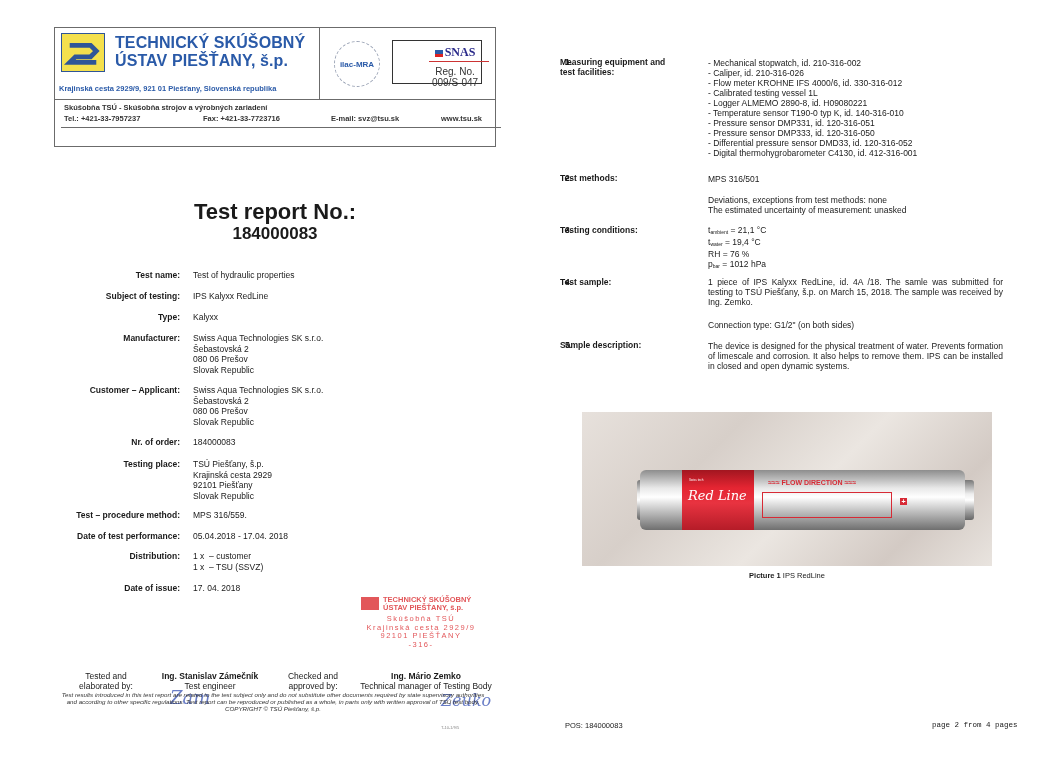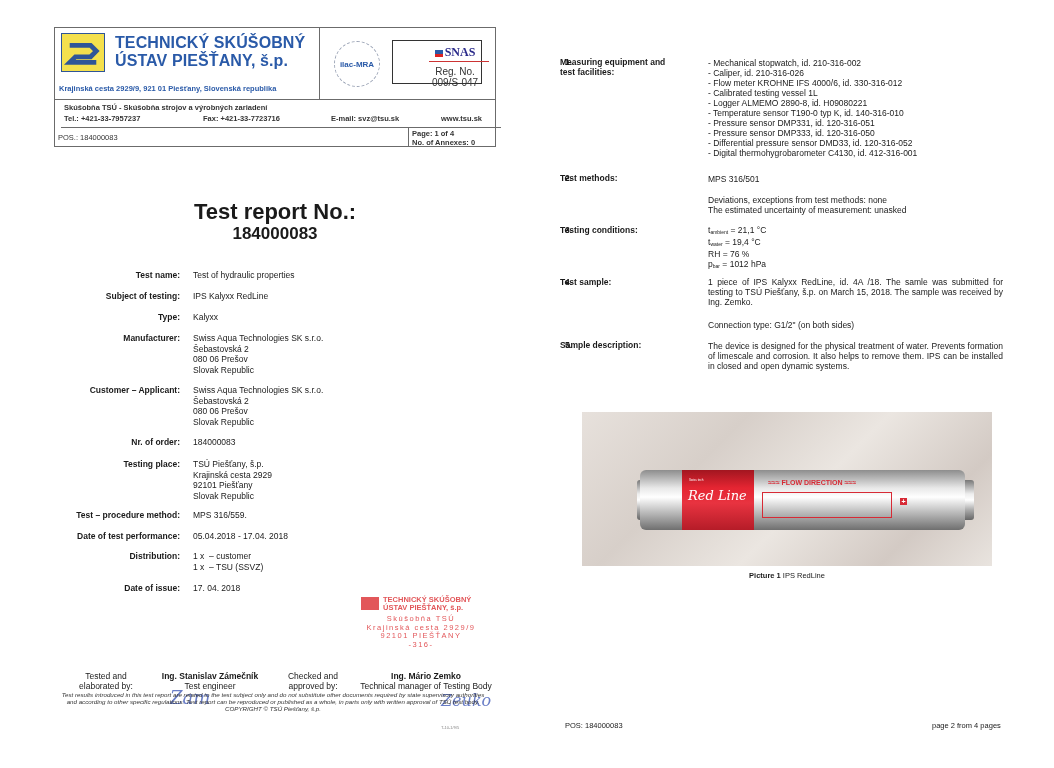--- a/index.html
+++ b/index.html
@@ -68,21 +68,21 @@
   .label-red { position: absolute; left: 100px; top: 58px; width: 72px; height: 60px; background: linear-gradient(#a21620 0%, #e52532 30%, #e83340 55%, #b51c28 100%); }
   .label-red .rl { position: absolute; left: 6px; top: 18px; font-family: "DejaVu Serif", serif; font-style: italic; color: #fff; font-size: 13px; white-space: nowrap; }
   .label-red .small { position: absolute; left: 7px; top: 8px; font-size: 3px; color: #fff; }
   .flow { position: absolute; left: 186px; top: 67px; font-size: 7px; font-weight: bold; color: #d72a35; white-space: nowrap; }
   .flow-box { position: absolute; left: 180px; top: 80px; width: 130px; height: 26px; border: 1px solid #d72a35; }
   .swiss { position: absolute; left: 318px; top: 86px; width: 7px; height: 7px; background: #d72a35; color: #fff; font-size: 7px; line-height: 7px; text-align: center; font-weight: bold; }
 
   .caption { position: absolute; left: 582px; top: 571px; width: 410px; text-align: center; font-size: 7.5px; }
   .caption b { font-weight: bold; }
   .footer-pos { position: absolute; left: 565px; top: 721px; font-size: 7.5px; }
-  .footer-page { position: absolute; left: 932px; top: 721px; font-size: 7.5px; }
+  .footer-page { position: absolute; left: 932px; top: 721px; font-size: 7.5px; font-family: Liberation Mono, monospace; }
 </style>
 </head>
 <body>
 
 <div class="page page-left">
 
   <div class="hdr">
     <div class="hdr-top">
       <div class="hdr-brand">
         <div class="logo">
@@ -107,27 +107,20 @@
         </div>
       </div>
     </div>
     <div class="hdr-mid">
       <div class="l1">Skúšobňa TSÚ - Skúšobňa strojov a výrobných zariadení</div>
       <div class="tel">Tel.: +421-33-7957237</div>
       <div class="fax">Fax: +421-33-7723716</div>
       <div class="mail">E-mail: svz@tsu.sk</div>
       <div class="web">www.tsu.sk</div>
     </div>
-    <div class="hdr-bot">
-      <div class="pos">POS.: 184000083</div>
-      <div class="pg">
-        <div>Page: 1 of 4</div>
-        <div>No. of Annexes: 0</div>
-      </div>
-    </div>
   </div>
 
   <div class="title">
     <div class="t1">Test report No.:</div>
     <div class="t2">184000083</div>
   </div>
 
   <div class="lbl-abs" style="top:270px">Test name:</div>
   <div class="val" style="top:270px">Test of hydraulic properties</div>
 

